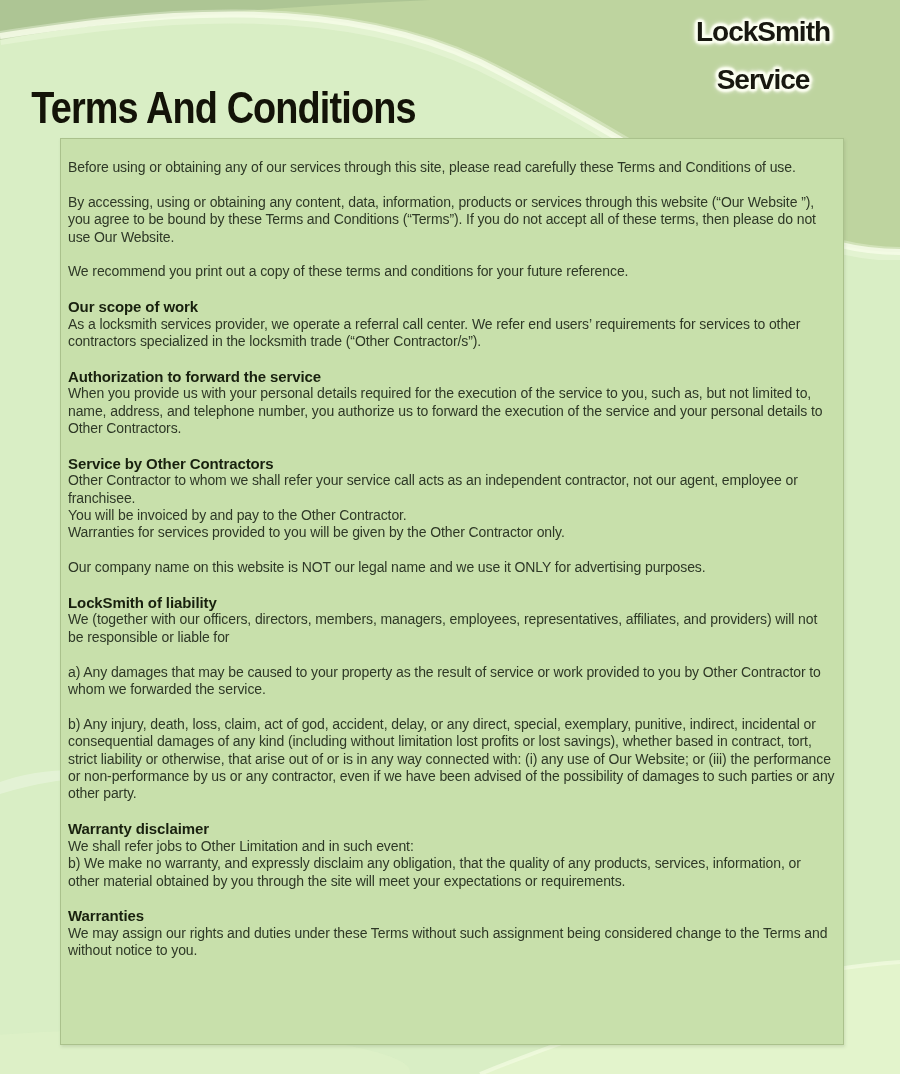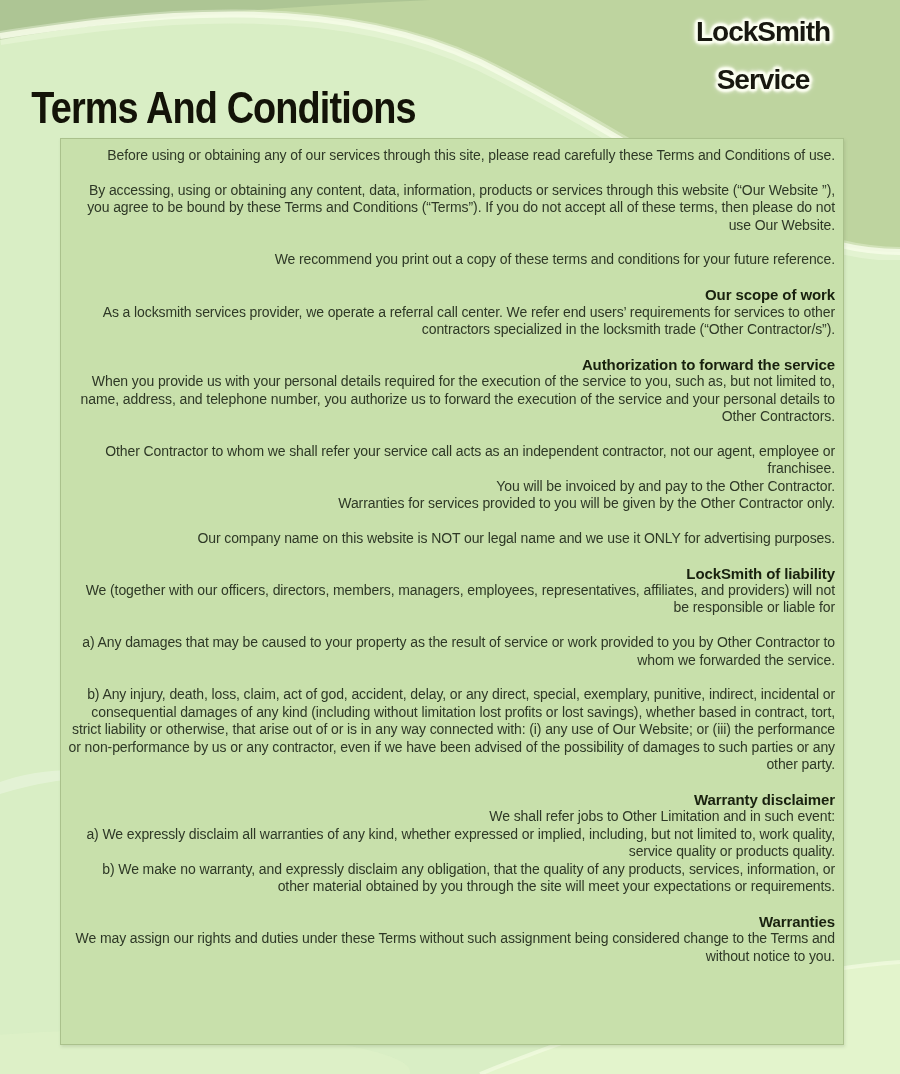--- a/index.html
+++ b/index.html
@@ -77,27 +77,26 @@
   .terms-panel {
     position: absolute;
     top: 138px;
     left: 60px;
     width: 784px;
     height: 907px;
     box-sizing: border-box;
     background: #c8e0ab;
     border: 1px solid rgba(125, 148, 94, 0.40);
     box-shadow: 1px 2px 3px rgba(90, 110, 70, 0.18);
-    padding: 8px 8px 0 7px;
+    padding: 20px 8px 0 7px;
     z-index: 1;
     color: #2e3826;
     font-size: 14px;
     line-height: 17.4px;
     letter-spacing: -0.1px;
-    text-align: right;
   }
   .block { margin: 0 0 17.4px 0; }
   .block .heading {
     display: block;
     font-weight: bold;
     font-size: 15px;
     color: #18200e;
   }
   .block .line { display: block; }
 </style>
@@ -151,20 +150,21 @@
     <span class="heading">Our scope of work</span>
   <div class="line">As a locksmith services provider, we operate a referral call center. We refer end users’ requirements for services to other contractors specialized in the locksmith trade (“Other Contractor/s”).</div>
       </div>
 
   <div class="block">
     <span class="heading">Authorization to forward the service</span>
   <div class="line">When you provide us with your personal details required for the execution of the service to you, such as, but not limited to, name, address, and telephone number, you authorize us to forward the execution of the service and your personal details to Other Contractors.</div>
       </div>
 
   <div class="block">
+    <span class="heading">Service by Other Contractors</span>
   <div class="line">Other Contractor to whom we shall refer your service call acts as an independent contractor, not our agent, employee or franchisee.</div>
         <div class="line">You will be invoiced by and pay to the Other Contractor.</div>
         <div class="line">Warranties for services provided to you will be given by the Other Contractor only.</div>
       </div>
 
   <div class="block">
 
   <div class="line">Our company name on this website is NOT our legal name and we use it ONLY for advertising purposes.</div>
       </div>
 
@@ -179,21 +179,20 @@
       </div>
 
   <div class="block">
 
   <div class="line">b) Any injury, death, loss, claim, act of god, accident, delay, or any direct, special, exemplary, punitive, indirect, incidental or consequential damages of any kind (including without limitation lost profits or lost savings), whether based in contract, tort, strict liability or otherwise, that arise out of or is in any way connected with: (i) any use of Our Website; or (iii) the performance or non-performance by us or any contractor, even if we have been advised of the possibility of damages to such parties or any other party.</div>
       </div>
 
   <div class="block">
     <span class="heading">Warranty disclaimer</span>
   <div class="line">We shall refer jobs to Other Limitation and in such event:</div>
-        <div class="line">a) We expressly disclaim all warranties of any kind, whether expressed or implied, including, but not limited to, work quality, service quality or products quality.</div>
         <div class="line">b) We make no warranty, and expressly disclaim any obligation, that the quality of any products, services, information, or other material obtained by you through the site will meet your expectations or requirements.</div>
       </div>
 
   <div class="block">
     <span class="heading">Warranties</span>
   <div class="line">We may assign our rights and duties under these Terms without such assignment being considered change to the Terms and without notice to you.</div>
       </div>
 </div>
 </div>
 

